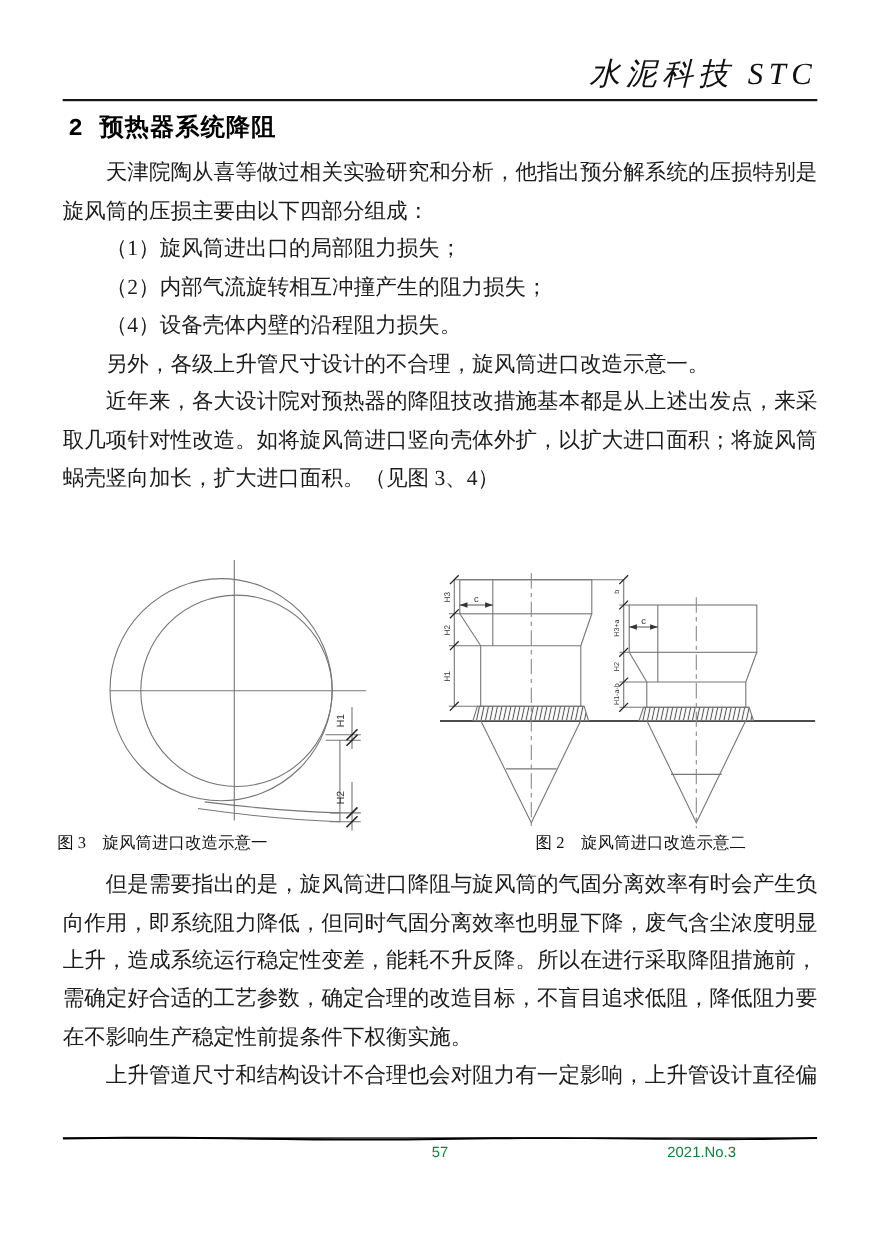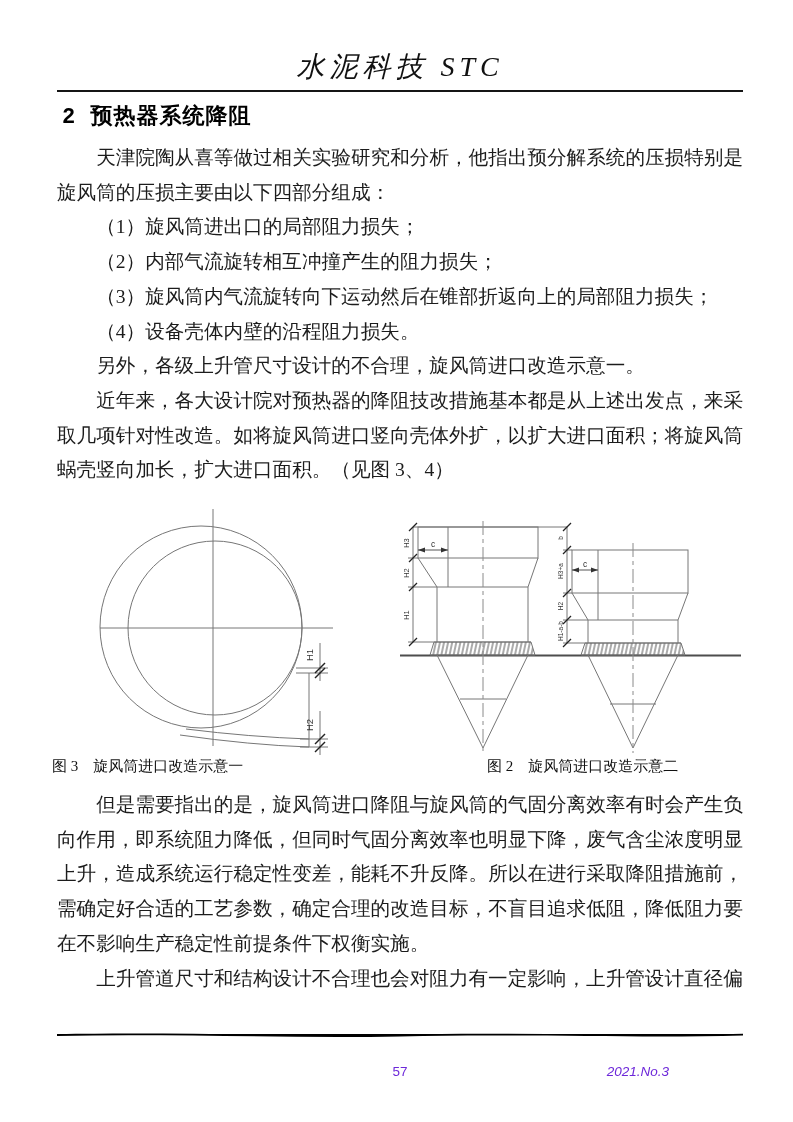--- a/index.html
+++ b/index.html
@@ -7,21 +7,21 @@
     position:relative;
     width:793px;height:1122px;
     margin:0 auto;
     background:#ffffff;
     color:#1c1c1c;
     font-family:"Liberation Serif","DejaVu Serif",serif;
     overflow:hidden;
   }
   .journal-title{
     position:absolute;top:48px;left:57px;width:686px;
-    text-align:center;font-size:28px;font-style:italic;
+    text-align:right;font-size:28px;font-style:italic;
     letter-spacing:5px;color:#111;
   }
   .header-rule{
     position:absolute;top:90px;left:57px;width:686px;height:2px;background:#151515;
   }
   .section-heading{
     position:absolute;top:101px;left:62px;margin:0;
     font-family:Liberation Mono, monospace;
     font-size:22px;font-weight:bold;letter-spacing:1px;color:#000;
   }
@@ -36,43 +36,41 @@
   .fig3{left:60px;top:503px;}
   .fig4{left:398px;top:503px;}
   .caption{
     position:absolute;top:757px;font-size:15px;color:#111;
     font-family:"Liberation Serif","DejaVu Serif",serif;
   }
   .cap3{left:52px;width:340px;text-align:left;}
   .cap4{left:410px;width:345px;text-align:center;}
   .footer-rule{position:absolute;left:57px;top:1031px;}
   .footer-text{
-    position:absolute;top:1040px;font-size:13.5px;color:#6d28d9;
+    position:absolute;top:1040px;font-size:13.5px;color:#15803d;
     font-family:"Liberation Sans","DejaVu Sans",sans-serif;
-    margin-top:24px;
   }
   .footer-page{left:57px;width:686px;text-align:center;}
-  .footer-issue{left:57px;width:612px;text-align:right;font-style:italic;}
+  .footer-issue{left:57px;width:612px;text-align:right;}
   svg text{font-family:"Liberation Sans","DejaVu Sans",sans-serif;}
 </style>
 </head>
 <body>
 
 <div class="page">
 
   <div class="journal-title">水泥科技 STC</div>
   <div class="header-rule"></div>
 
   <h1 class="section-heading">2 预热器系统降阻</h1>
 
   <div class="body-block body-top">
     <p class="para">天津院陶从喜等做过相关实验研究和分析，他指出预分解系统的压损特别是旋风筒的压损主要由以下四部分组成：</p>
     <p class="para">（1）旋风筒进出口的局部阻力损失；</p>
     <p class="para">（2）内部气流旋转相互冲撞产生的阻力损失；</p>
-    <p class="para">（3）旋风筒内气流旋转向下运动然后在锥部折返向上的局部阻力损失；</p>
     <p class="para">（4）设备壳体内壁的沿程阻力损失。</p>
     <p class="para">另外，各级上升管尺寸设计的不合理，旋风筒进口改造示意一。</p>
     <p class="para">近年来，各大设计院对预热器的降阻技改措施基本都是从上述出发点，来采取几项针对性改造。如将旋风筒进口竖向壳体外扩，以扩大进口面积；将旋风筒蜗壳竖向加长，扩大进口面积。（见图 3、4）</p>
   </div>
 
   <svg class="figure-svg fig3" width="340" height="255" viewBox="0 0 340 255" xmlns="http://www.w3.org/2000/svg">
     <g stroke="#767676" fill="none" stroke-width="1">
       <line x1="153" y1="6" x2="153" y2="243"></line>
       <line x1="40" y1="125" x2="273" y2="125"></line>
       <circle cx="141" cy="124" r="101"></circle>

